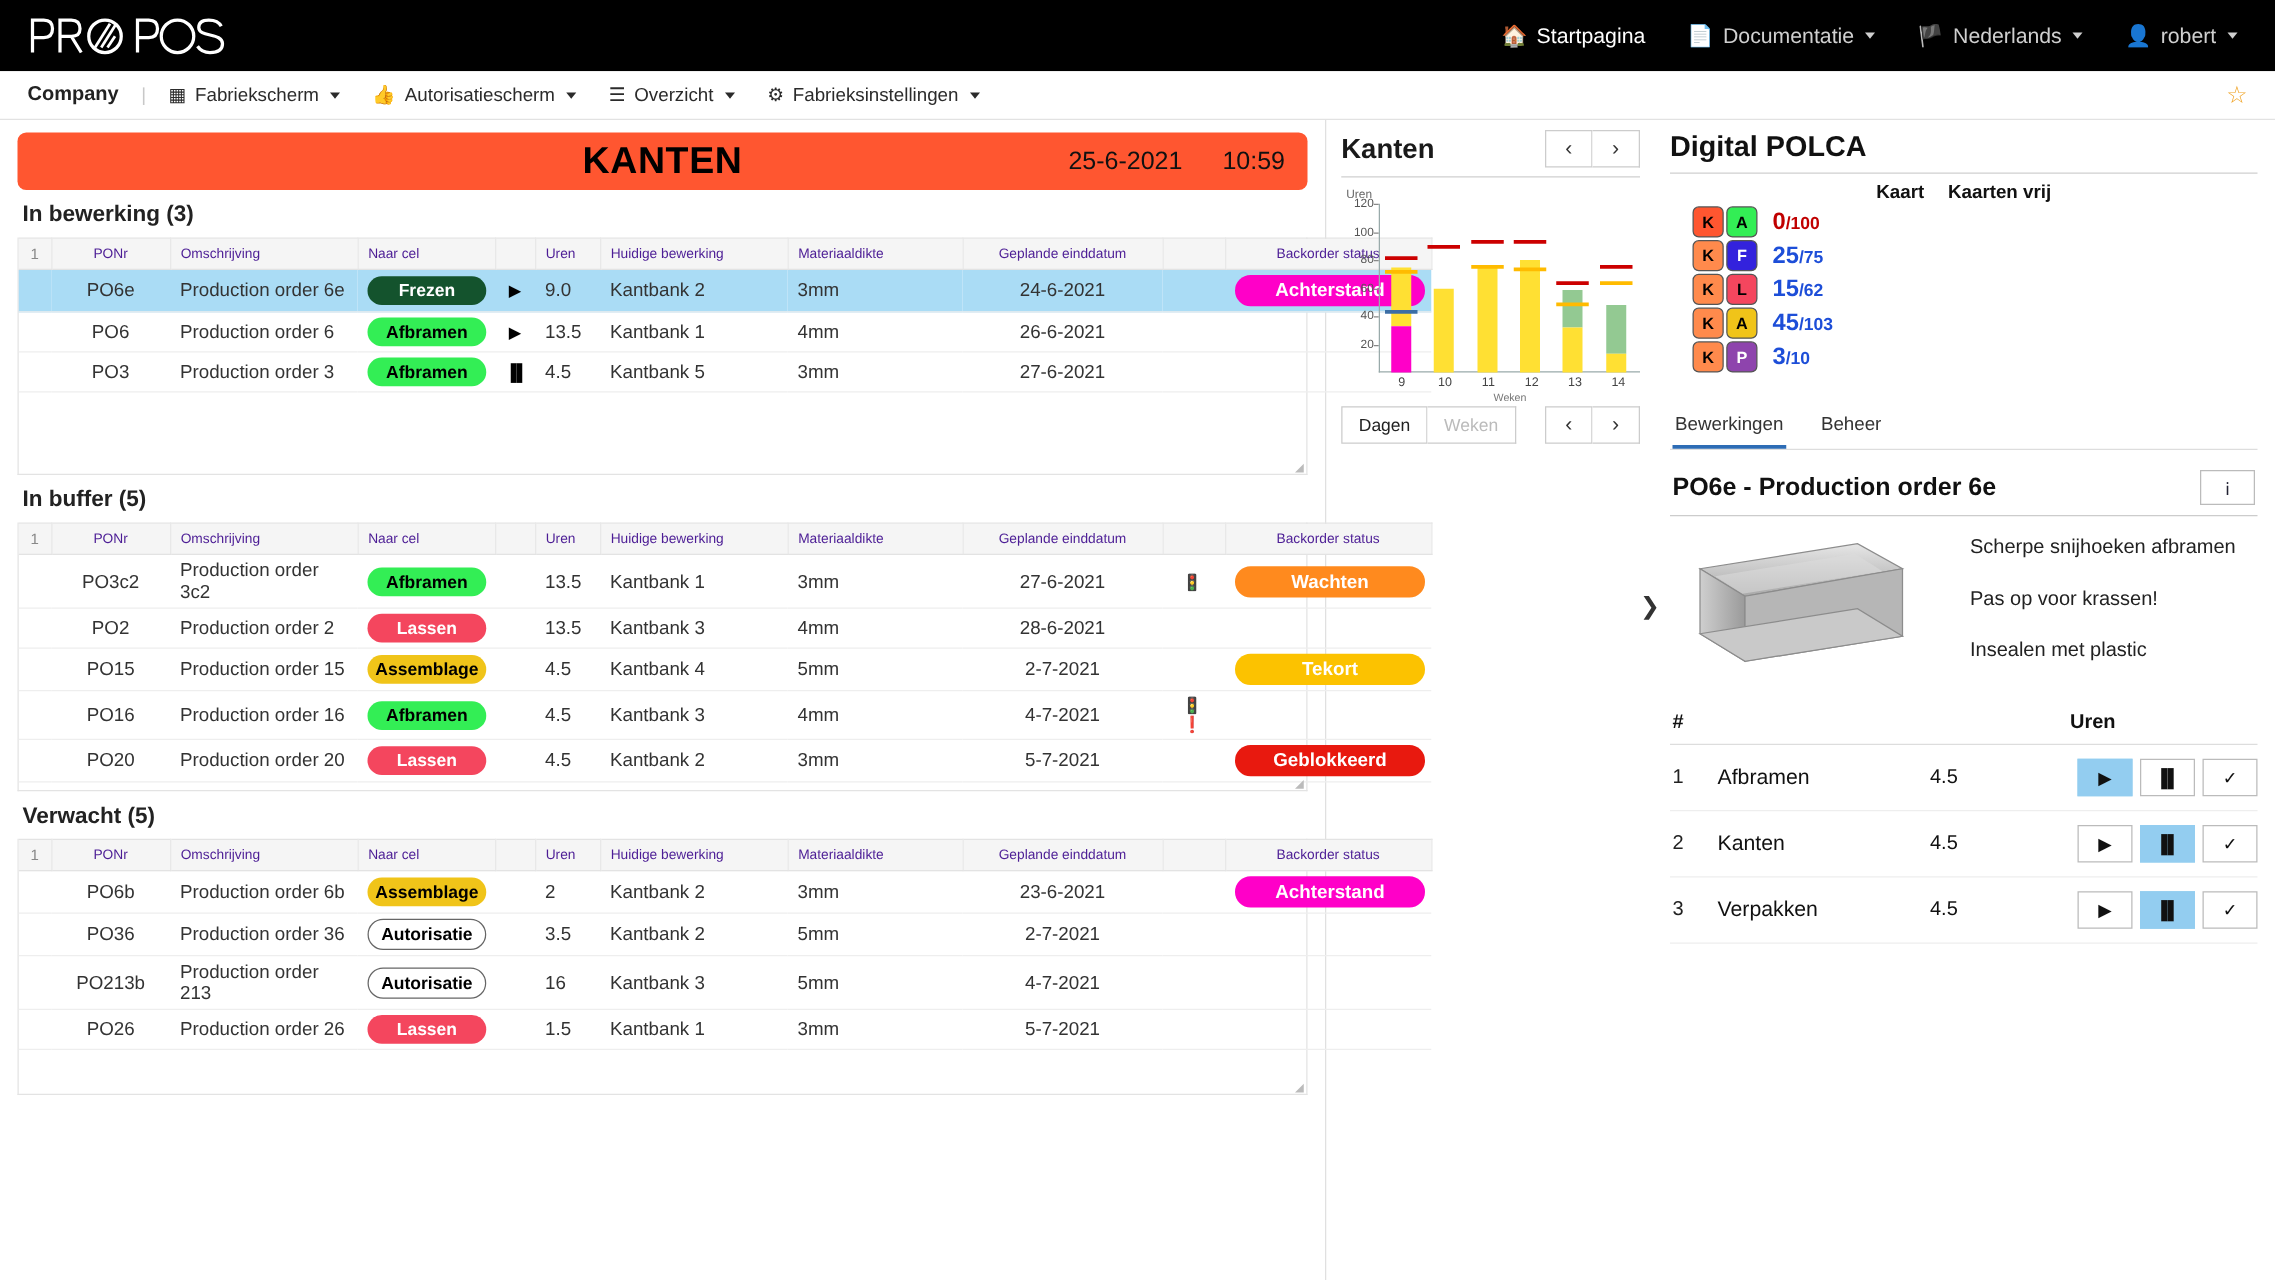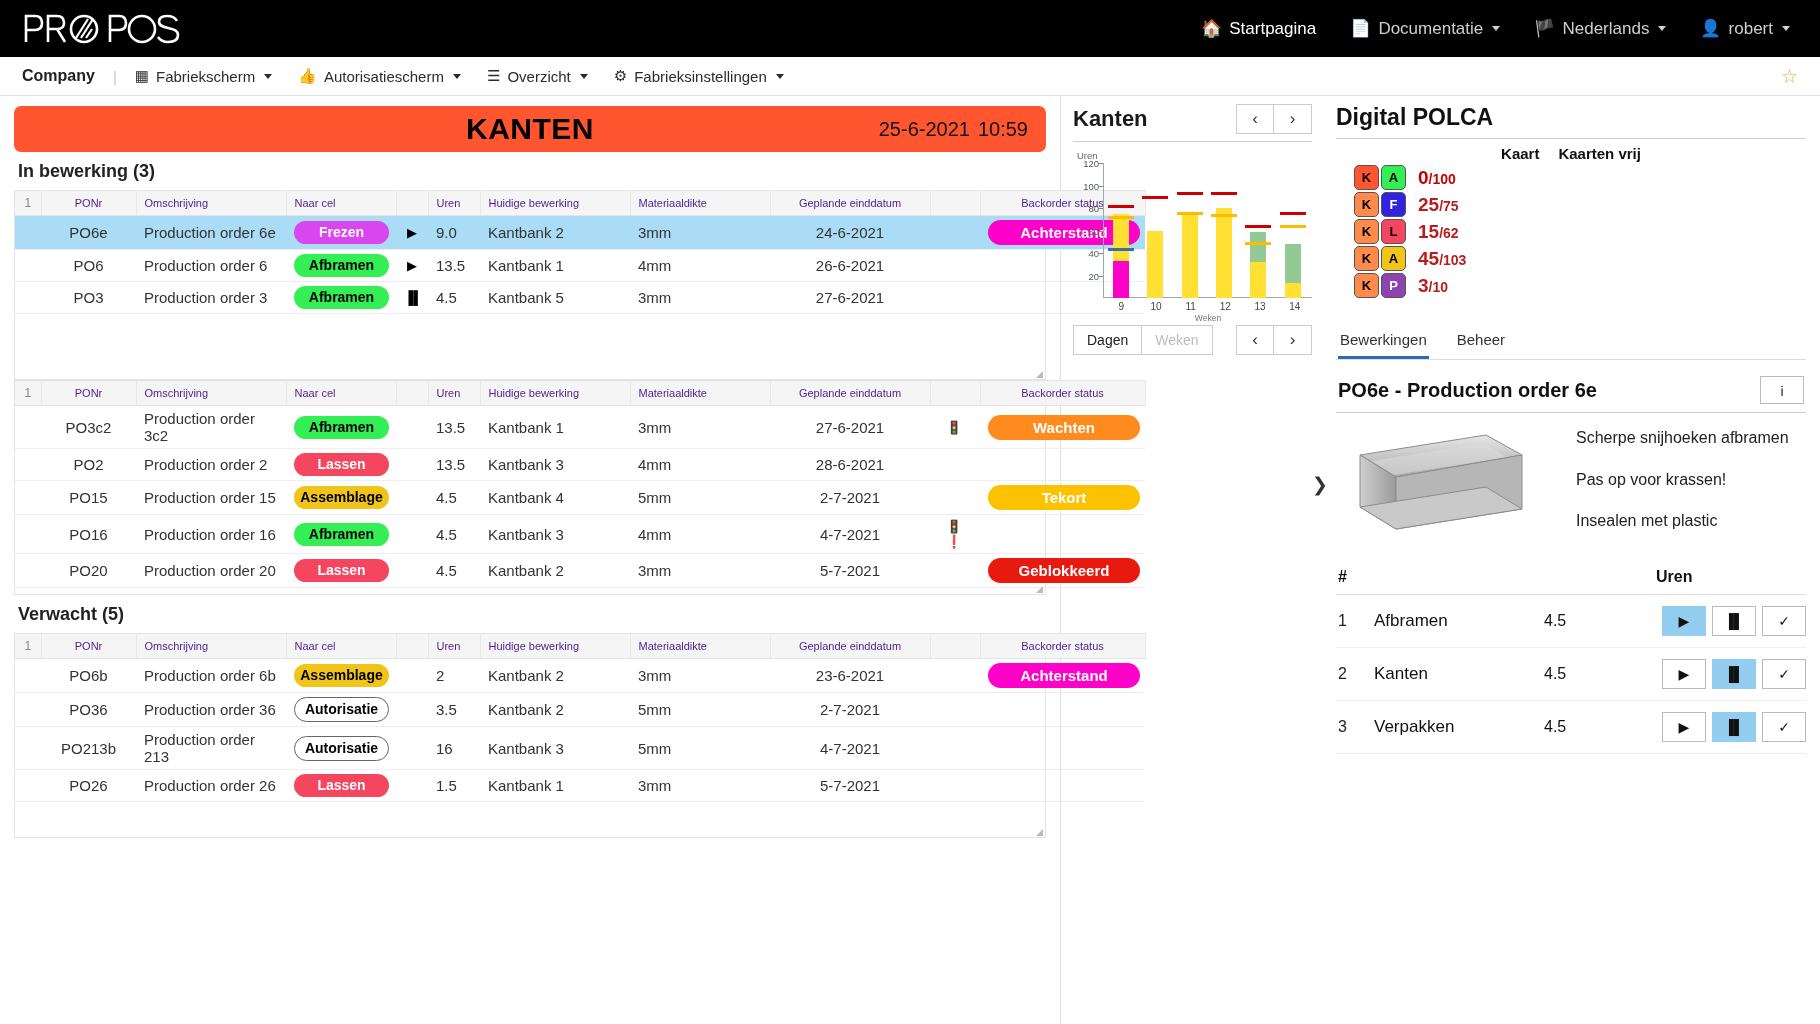--- a/index.html
+++ b/index.html
@@ -40,21 +40,21 @@
 
   
   .titlebar{
     background:#ff5630; border-radius:7px; height:46px;
     display:flex; align-items:center; position:relative; padding:0 18px;
   }
   .titlebar .t{
     position:absolute; left:0; right:0; text-align:center;
     font-size:30px; font-weight:bold; color:#000; letter-spacing:.5px;
   }
-  .titlebar .dt{ margin-left:auto; font-size:20px; color:#111; z-index:2; display:flex; gap:8px;}
+  .titlebar .dt{ margin-left:auto; font-size:20px; color:#111; z-index:2; display:flex; gap:32px;}
 
   
   .sec-title{ font-size:18px; font-weight:bold; color:#222; padding:9px 4px 8px 4px;}
   .tbl-wrap{ border:1px solid #e3e3e3; border-top:none; position:relative; background:#fff;}
   table{ width:100%; border-collapse:collapse; table-layout:fixed;}
   thead th{
     background:#f5f5f5; border-top:1px solid #e3e3e3; border-bottom:1px solid #e3e3e3;
     border-right:1px solid #e8e8e8;
     font-size:11px; font-weight:normal; color:#4c1d95; text-align:left;
     padding:5px 8px; height:22px;
@@ -125,21 +125,21 @@
   
   .polca-title{ font-size:23px; font-weight:bold; color:#111; padding-bottom:7px;}
   .kaart-hd{ display:flex; justify-content:center; gap:19px; font-weight:bold; font-size:15px; padding:6px 0 2px 0; color:#111;}
   .krow{ display:flex; align-items:center; gap:12px; padding:1px 0 1px 18px;}
   .kpair{ display:flex; gap:2px;}
   .ksq{
     width:25px;height:25px;border-radius:5px;border:1px solid #555;
     display:flex;align-items:center;justify-content:center;
     font-size:13px;font-weight:bold;
   }
-  .kcount{ font-size:19px; font-weight:bold; color:#b91c1c;}
+  .kcount{ font-size:19px; font-weight:bold; color:#1d4ed8;}
   .kcount .den{ font-size:14px;}
   .kcount.zero{ color:#c00000;}
 
   
   .tabs{ display:flex; gap:26px; border-bottom:1px solid #ddd; margin-top:26px; padding-left:2px;}
   .tab{ font-size:15px; padding:6px 2px 8px 2px; color:#333; cursor:pointer;}
   .tab.act{ border-bottom:3px solid #2d6cb5; font-weight:normal;}
 
   .order-head{ display:flex; align-items:center; padding:16px 2px 8px 2px;}
   .order-head h3{ font-size:20px; font-weight:bold; color:#111;}
@@ -262,21 +262,21 @@
                 <th class="c-dat">Geplande einddatum</th>
                 <th class="c-ic"></th>
                 <th class="c-bo" style="text-align: center;">Backorder status</th>
               </tr>
             </thead>
             <tbody>
               <tr class="sel">
                 <td class="c-num"></td>
                 <td class="c-pon">PO6e</td>
                 <td class="c-oms">Production order 6e</td>
-                <td class="c-cel"><span class="pill" style="background: #d946ef; color: rgb(255, 255, 255);">Frezen</span></td>
+                <td class="c-cel"><span class="pill" style="background: #14532d; color: rgb(255, 255, 255);">Frezen</span></td>
                 <td class="c-play play">▶</td>
                 <td class="c-uren">9.0</td>
                 <td class="c-bew">Kantbank 2</td>
                 <td class="c-mat">3mm</td>
                 <td class="c-dat">24-6-2021</td>
                 <td class="c-ic ic"></td>
                 <td class="c-bo"><span class="bo" style="background: rgb(255, 0, 200);">Achterstand</span></td>
               </tr>
               <tr>
                 <td class="c-num"></td>
@@ -301,20 +301,21 @@
                 <td class="c-bew">Kantbank 5</td>
                 <td class="c-mat">3mm</td>
                 <td class="c-dat">27-6-2021</td>
                 <td class="c-ic ic"></td>
                 <td class="c-bo"></td>
               </tr>
             </tbody>
           </table>
           <div class="resize"></div>
         </div>
+        <div class="sec-title">In buffer (5)</div>
         <div class="tbl-wrap" style="height: 215px;">
           <table>
             <thead>
               <tr>
                 <th class="c-num">1</th>
                 <th class="c-pon">PONr</th>
                 <th class="c-oms">Omschrijving</th>
                 <th class="c-cel">Naar cel</th>
                 <th class="c-play"></th>
                 <th class="c-uren">Uren</th>

